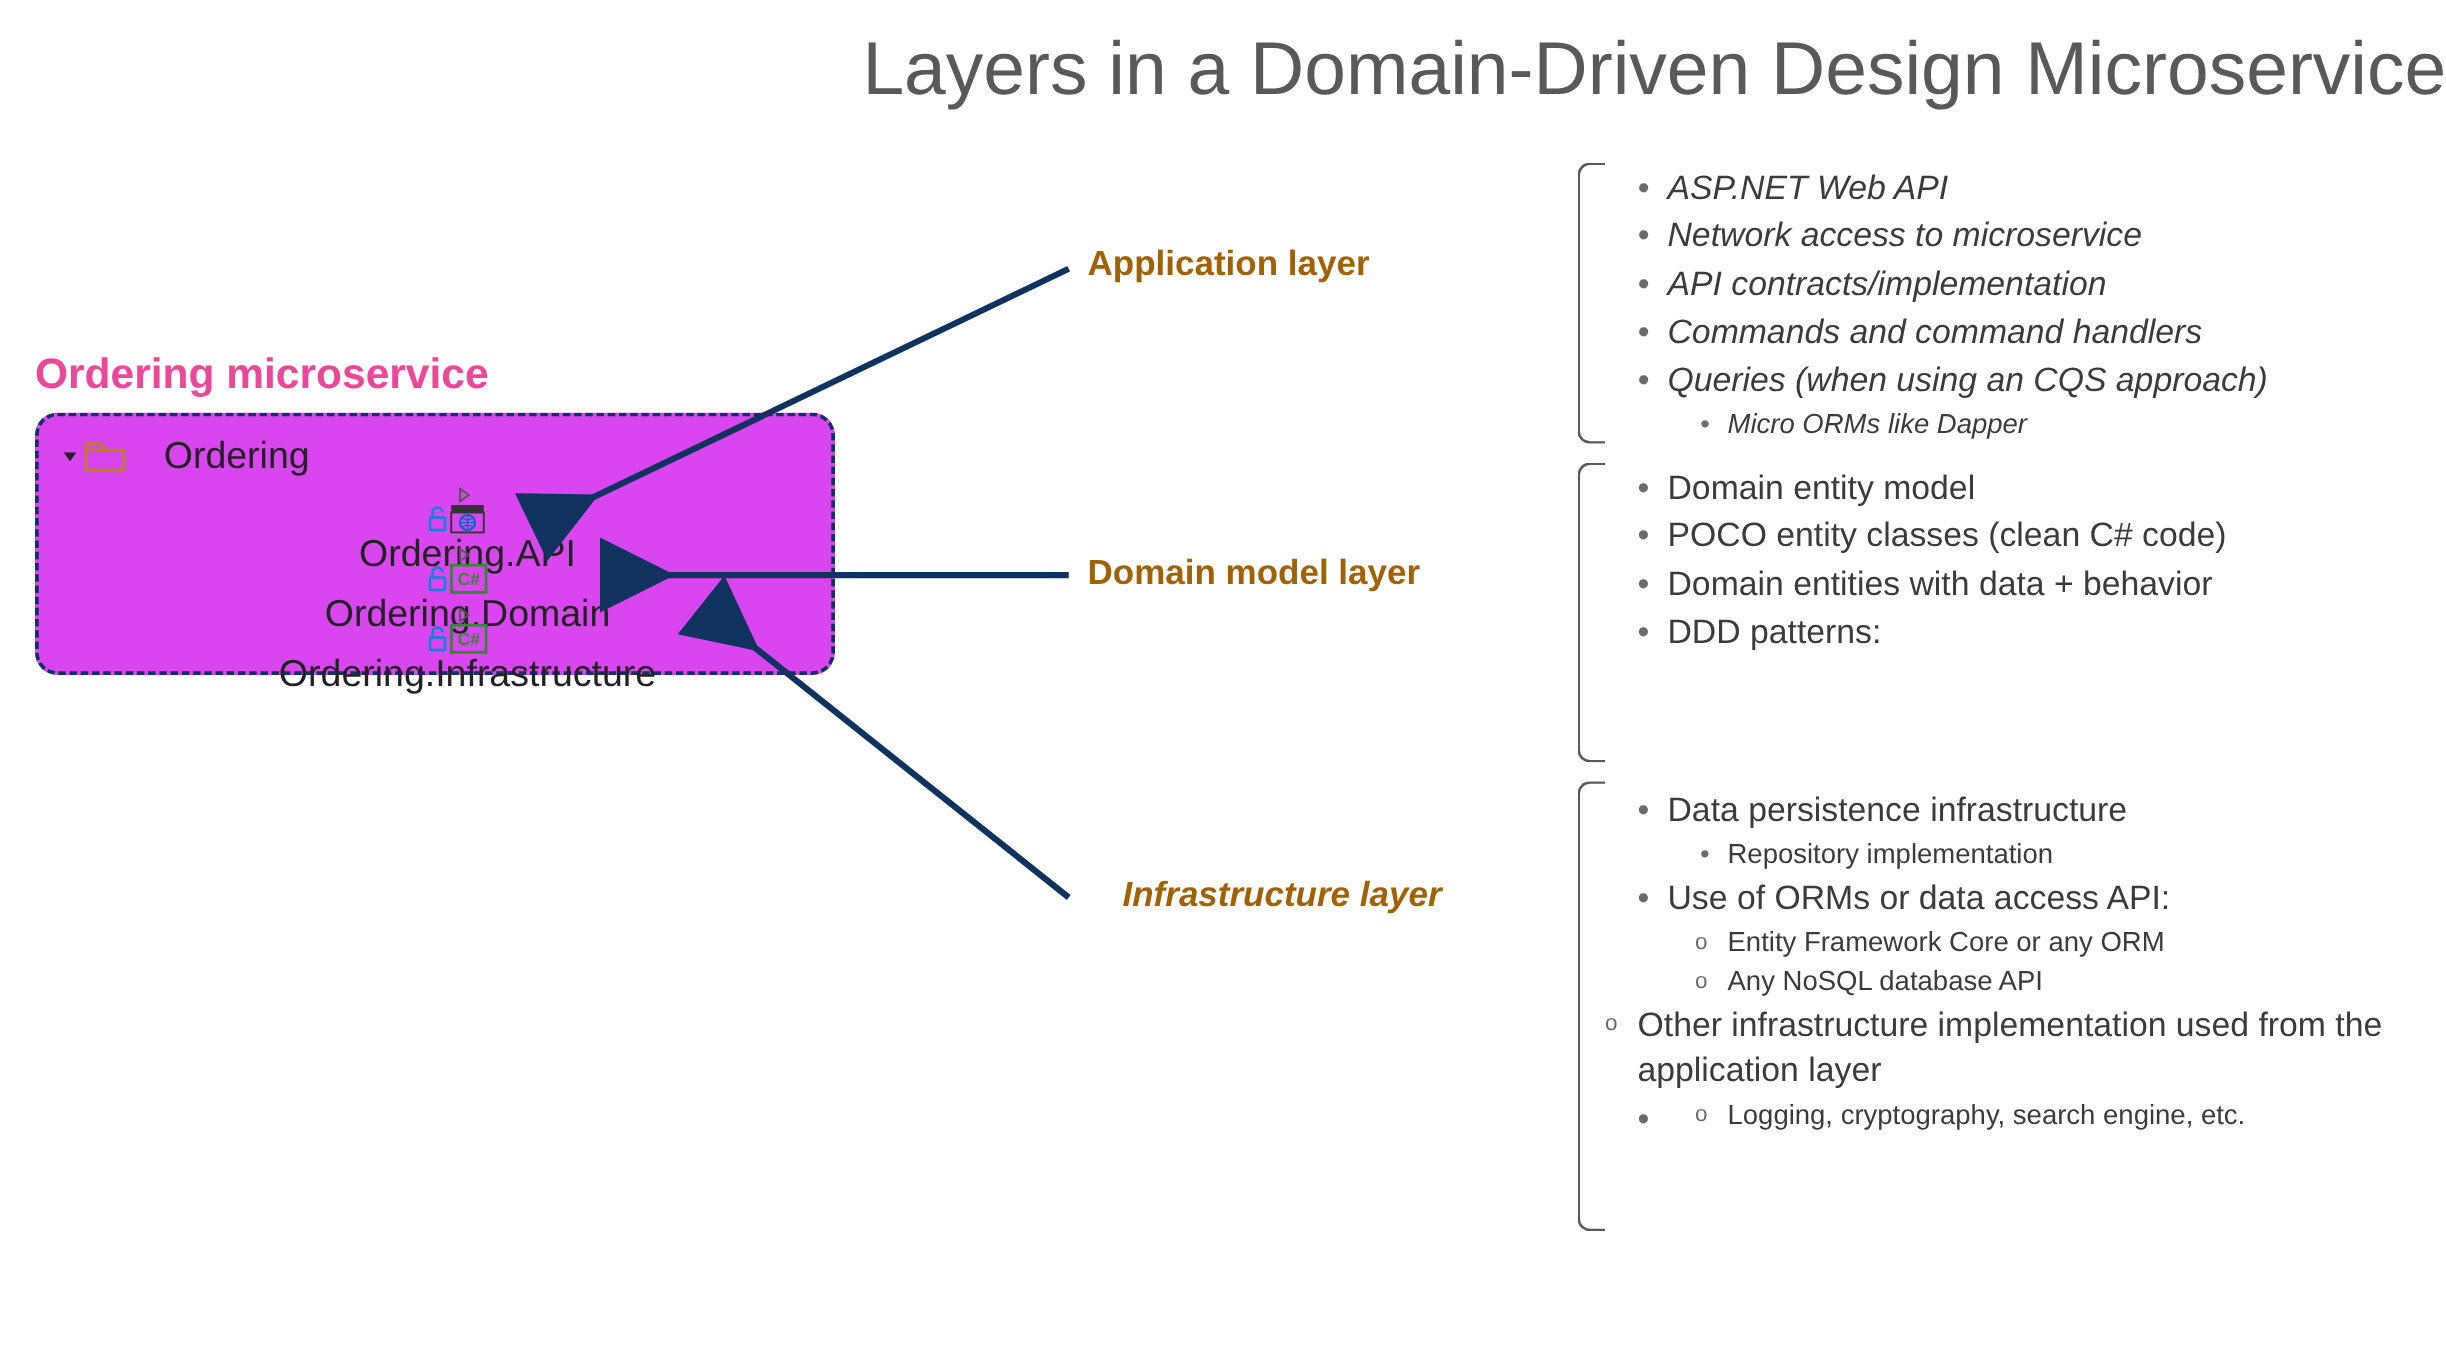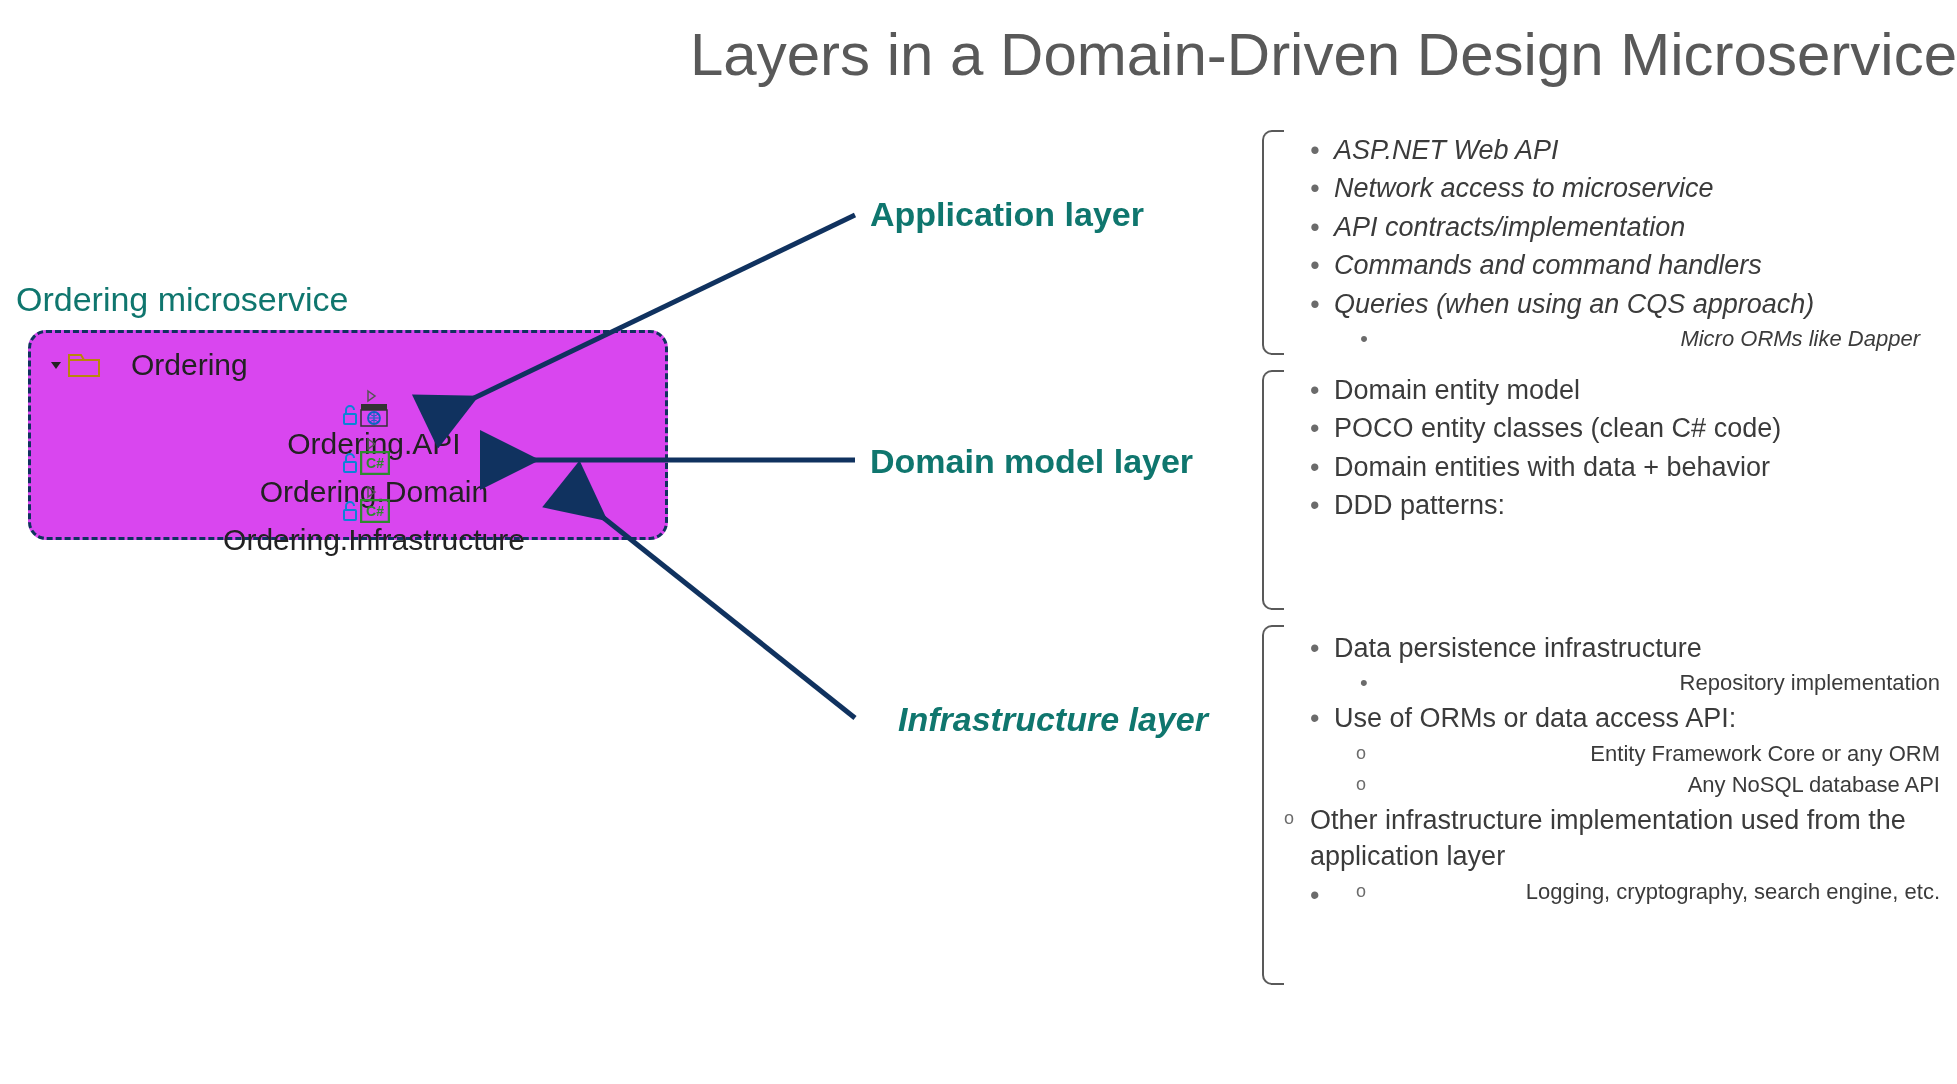--- a/index.html
+++ b/index.html
@@ -21,25 +21,25 @@
     top: 20px;
     left: 0;
     width: 100%;
     text-align: right;
     font-size: 60px;
     font-weight: 300;
     color: #595959;
   }
   .ms-label {
     position: absolute;
-    left: 16px;
+    left: 28px;
     top: 280px;
     font-size: 34px;
-    font-weight: 400;
-    color: #0f766e;
+    font-weight: 700;
+    color: #ec4899;
   }
   .vs-panel {
     position: absolute;
     left: 28px;
     top: 330px;
     width: 640px;
     height: 210px;
     border: 3px dashed #10325f;
     border-radius: 18px;
     background: #d946ef;
@@ -64,23 +64,23 @@
     display: inline-flex;
     justify-content: flex-start;
     align-items: center;
     gap: 2px;
   }
   .vs-row .label { padding-left: 6px; }
   .indent { padding-left: 46px; flex-direction: column; }
 
   .layer-heading {
     position: absolute;
-    font-size: 34px;
+    font-size: 28px;
     font-weight: 700;
-    color: #0f766e;
+    color: #a16207;
   }
   .bracket {
     position: absolute;
     width: 22px;
     border-left: 2px solid #595959;
     border-top: 2px solid #595959;
     border-bottom: 2px solid #595959;
     border-top-left-radius: 10px;
     border-bottom-left-radius: 10px;
   }
@@ -91,21 +91,21 @@
     line-height: 1.35;
   }
   .bullets ul { margin: 0; padding-left: 34px; list-style: none; }
   .bullets ul li { position: relative; padding-left: 0; margin: 2px 0; }
   .bullets ul li::before {
     content: "•";
     position: absolute;
     left: -24px;
     color: #6b6b6b;
   }
-  .bullets ul ul { font-size: 22px; padding-left: 48px; margin-top: 2px; text-align: right; }
+  .bullets ul ul { font-size: 22px; padding-left: 48px; margin-top: 2px; }
   .bullets ul ul li::before { content: "•"; left: -22px; }
   .bullets ul ul.circle li::before { content: "o"; font-family: Arial, sans-serif; left: -26px; font-size: 18px; top: 2px; }
   .bullets .loose { list-style:none; margin:2px 0 2px 10px; position:relative; }
   .bullets .loose::before { content:"o"; position:absolute; left:-26px; font-size:18px; top:4px; color:#6b6b6b; font-family:Arial,sans-serif; }
 
   svg.arrows { position:absolute; left:0; top:0; width:1957px; height:1084px; pointer-events:none; }
 </style>
 </head>
 <body>
 

